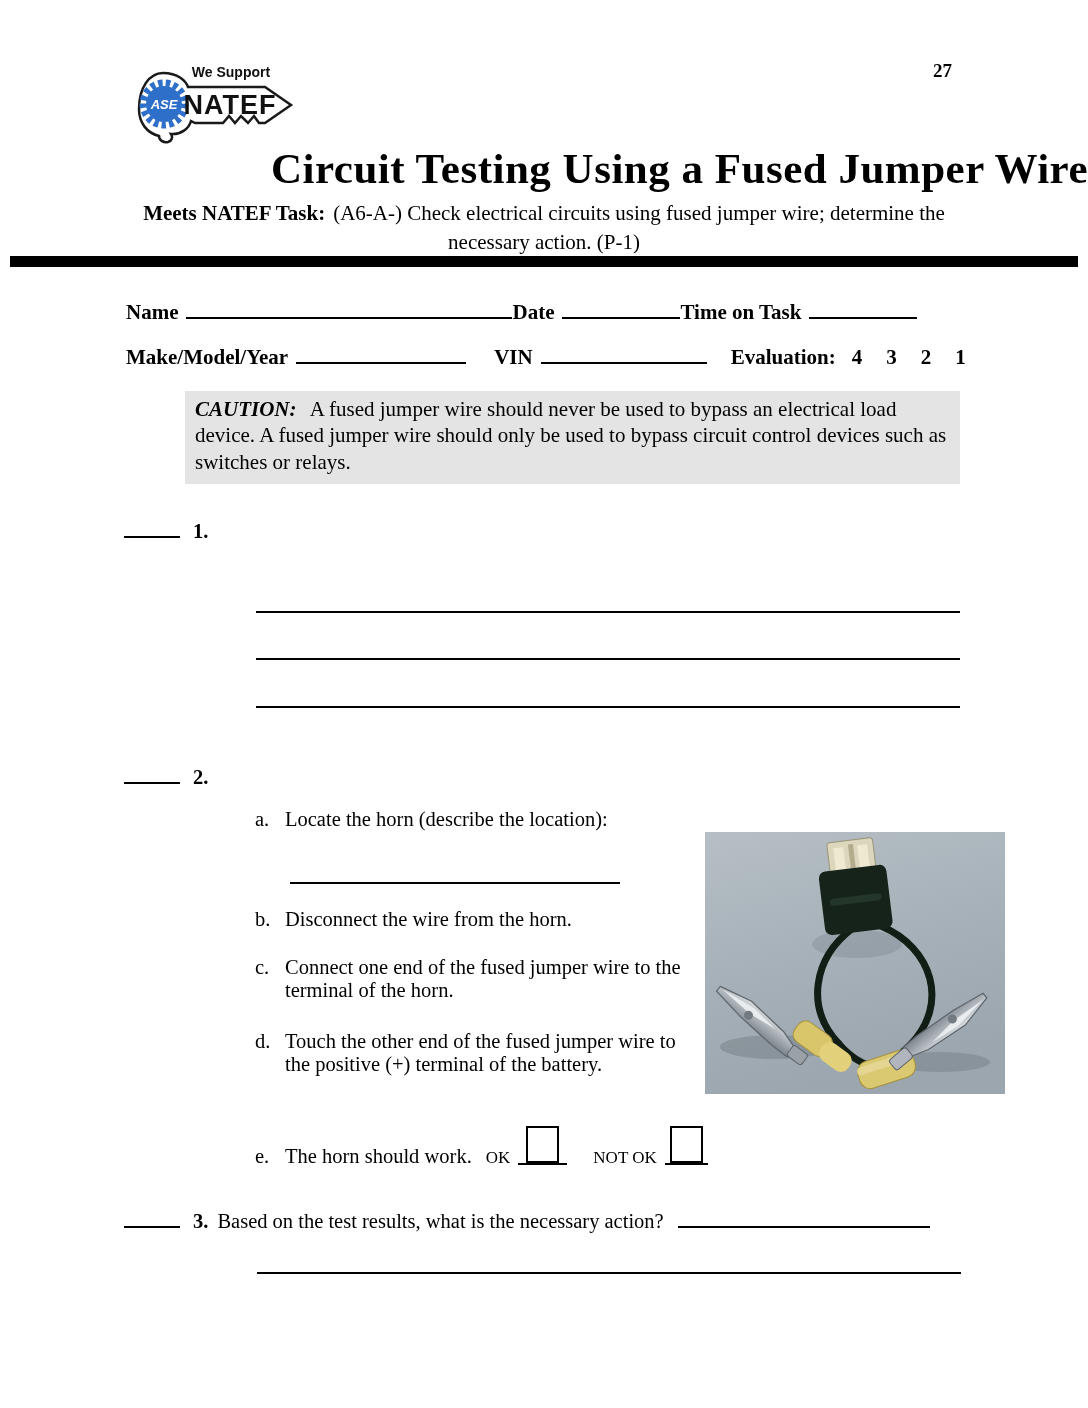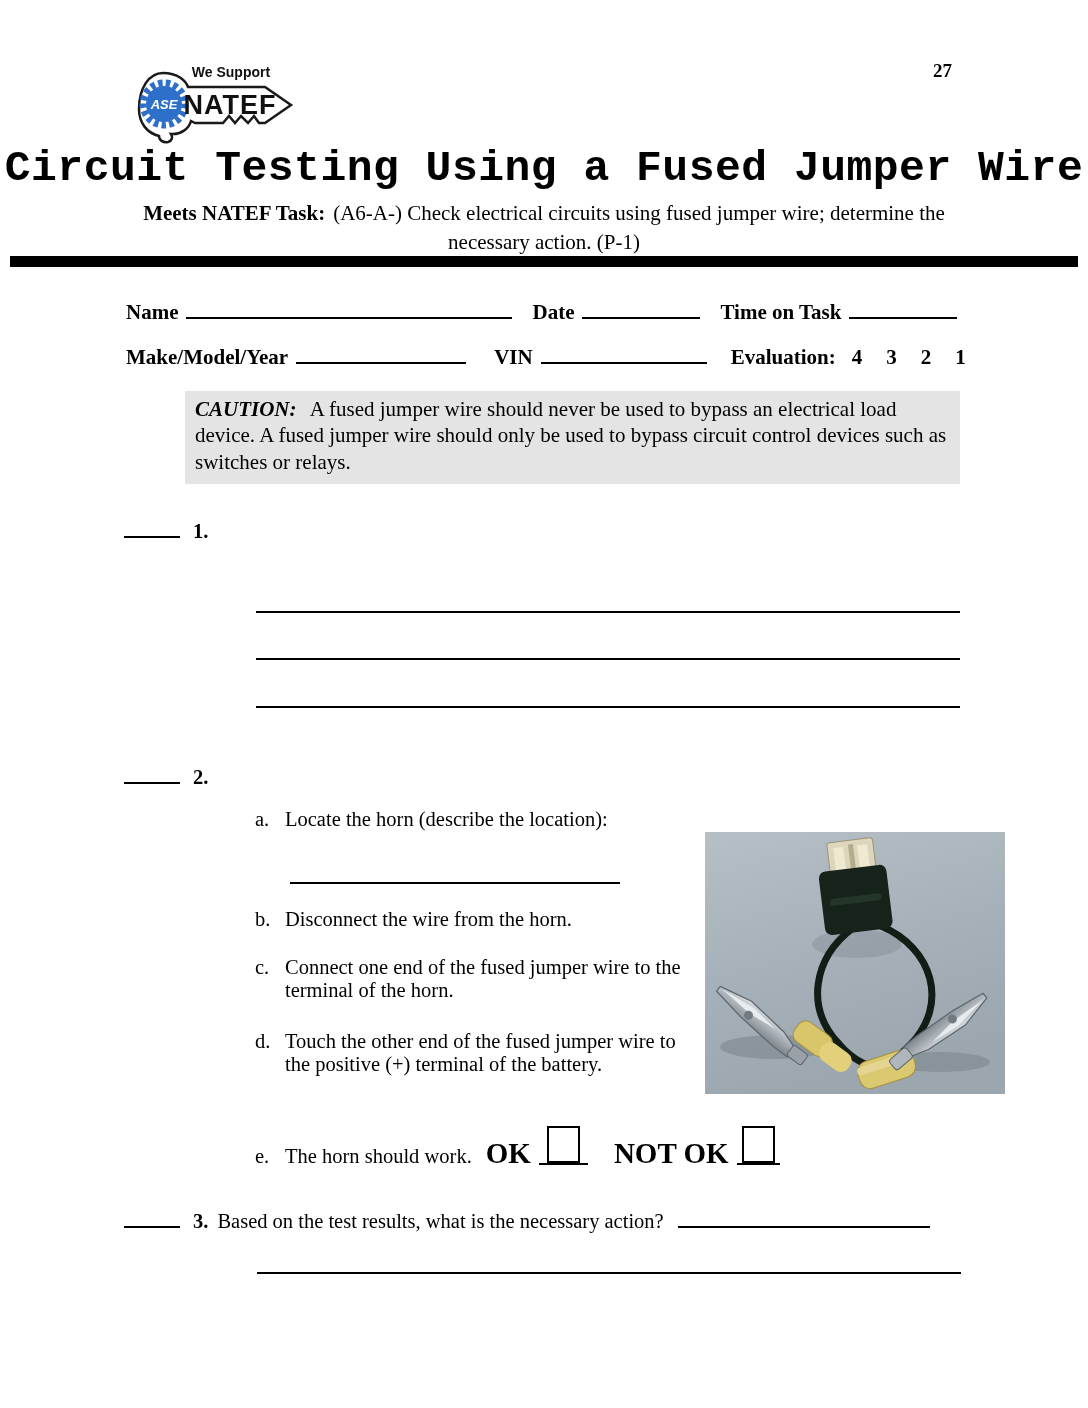--- a/index.html
+++ b/index.html
@@ -8,39 +8,39 @@
     background:#ffffff;color:#000;
     font-family:"Liberation Serif", serif;
     overflow:hidden;
   }
   .abs{position:absolute;}
   .b{font-weight:bold;}
   .bi{font-weight:bold;font-style:italic;}
   .blank{display:inline-block;border-bottom:2px solid #000;height:20px;vertical-align:baseline;}
   .hline{position:absolute;height:2px;background:#000;}
   .row{position:absolute;display:flex;align-items:baseline;white-space:nowrap;font-size:21px;}
-  .gap8{margin-left:8px}.gap14{margin-left:14px}.gap20{margin-left:20px}.gap28{margin-left:28px}
+  .gap8{margin-left:8px}.gap14{margin-left:14px}.gap20{}.gap28{margin-left:28px}
   .pagenum{position:absolute;left:933px;top:60px;font-size:19px;font-weight:bold;}
-  .title{position:absolute;top:144px;left:0;width:1088px;text-align:center;
-         font-size:43px;font-weight:bold;letter-spacing:.5px;font-family:Liberation Mono, monospace;}
+  .title{position:absolute;top:144px;left:0;width:1088px;text-align:right;
+         font-size:43px;font-weight:bold;letter-spacing:.5px;}
   .subtitle{position:absolute;top:199px;left:0;width:1088px;text-align:center;
             font-size:21px;line-height:1.4;}
   .rule{position:absolute;top:256px;left:10px;width:1068px;height:11px;background:#000;}
   .caution{position:absolute;top:391px;left:185px;width:753px;background:#e4e4e4;
            padding:5px 12px 9px 10px;font-size:21px;line-height:1.26;}
   .step{position:absolute;left:124px;display:flex;align-items:baseline;font-size:20.5px;}
   .stepblank{width:56px;margin-right:13px;}
   .stepnum{font-weight:bold;margin-right:9px;}
   .steptext{white-space:normal;}
   .subcol{position:absolute;left:255px;top:808px;width:480px;font-size:20.5px;}
   .substep{position:absolute;display:grid;grid-template-columns:30px 1fr;}
   .erow{position:absolute;display:flex;align-items:baseline;white-space:nowrap;font-size:20.5px;}
   .chk{display:inline-block;border-bottom:2px solid #000;padding:0 8px;line-height:0;}
   .chk .box{display:inline-block;width:29px;height:33px;border:2px solid #000;background:#fff;}
-  .oklab{font-weight:bold;font-size:29px;}
+  .oklab{font-weight:normal;font-size:17px;}
   .photo{position:absolute;left:705px;top:832px;width:300px;height:262px;}
   svg text{font-family:"Liberation Sans", sans-serif;}
 </style>
 </head>
 <body>
 
 <div class="page">
 
   <div class="abs" style="left:133px;top:57px;width:168px;height:90px;">
     <svg width="168" height="90" viewBox="0 0 168 90">

